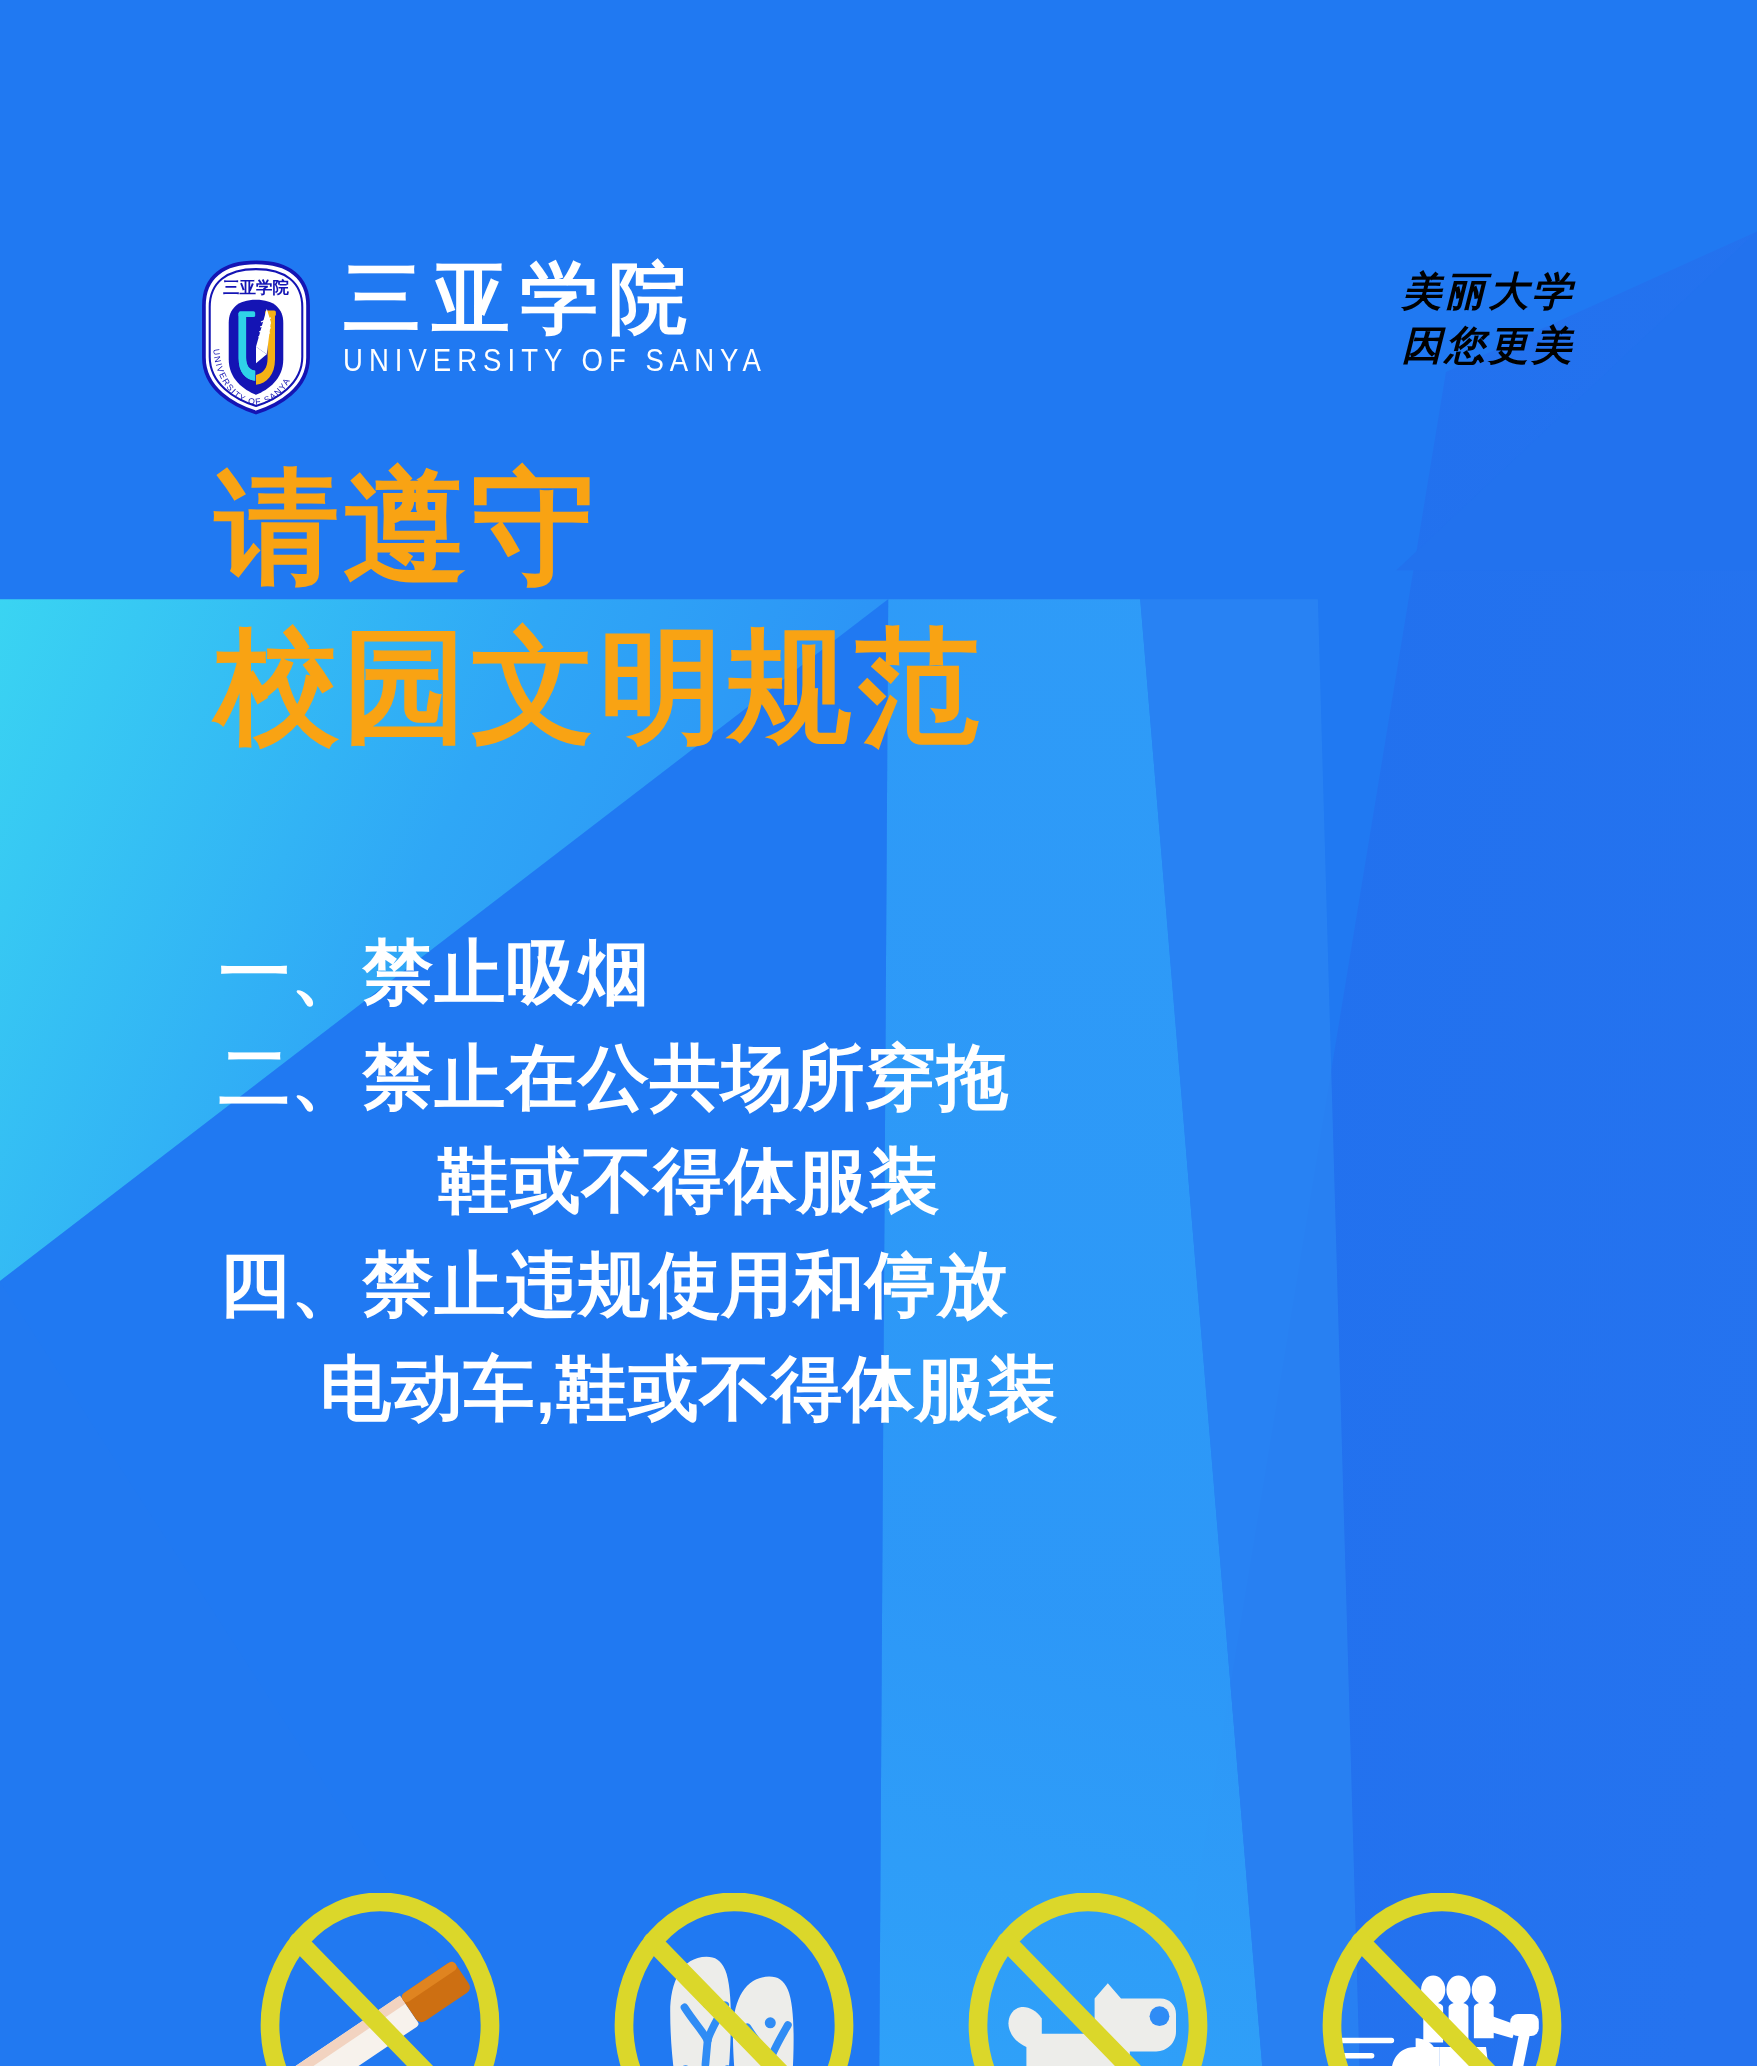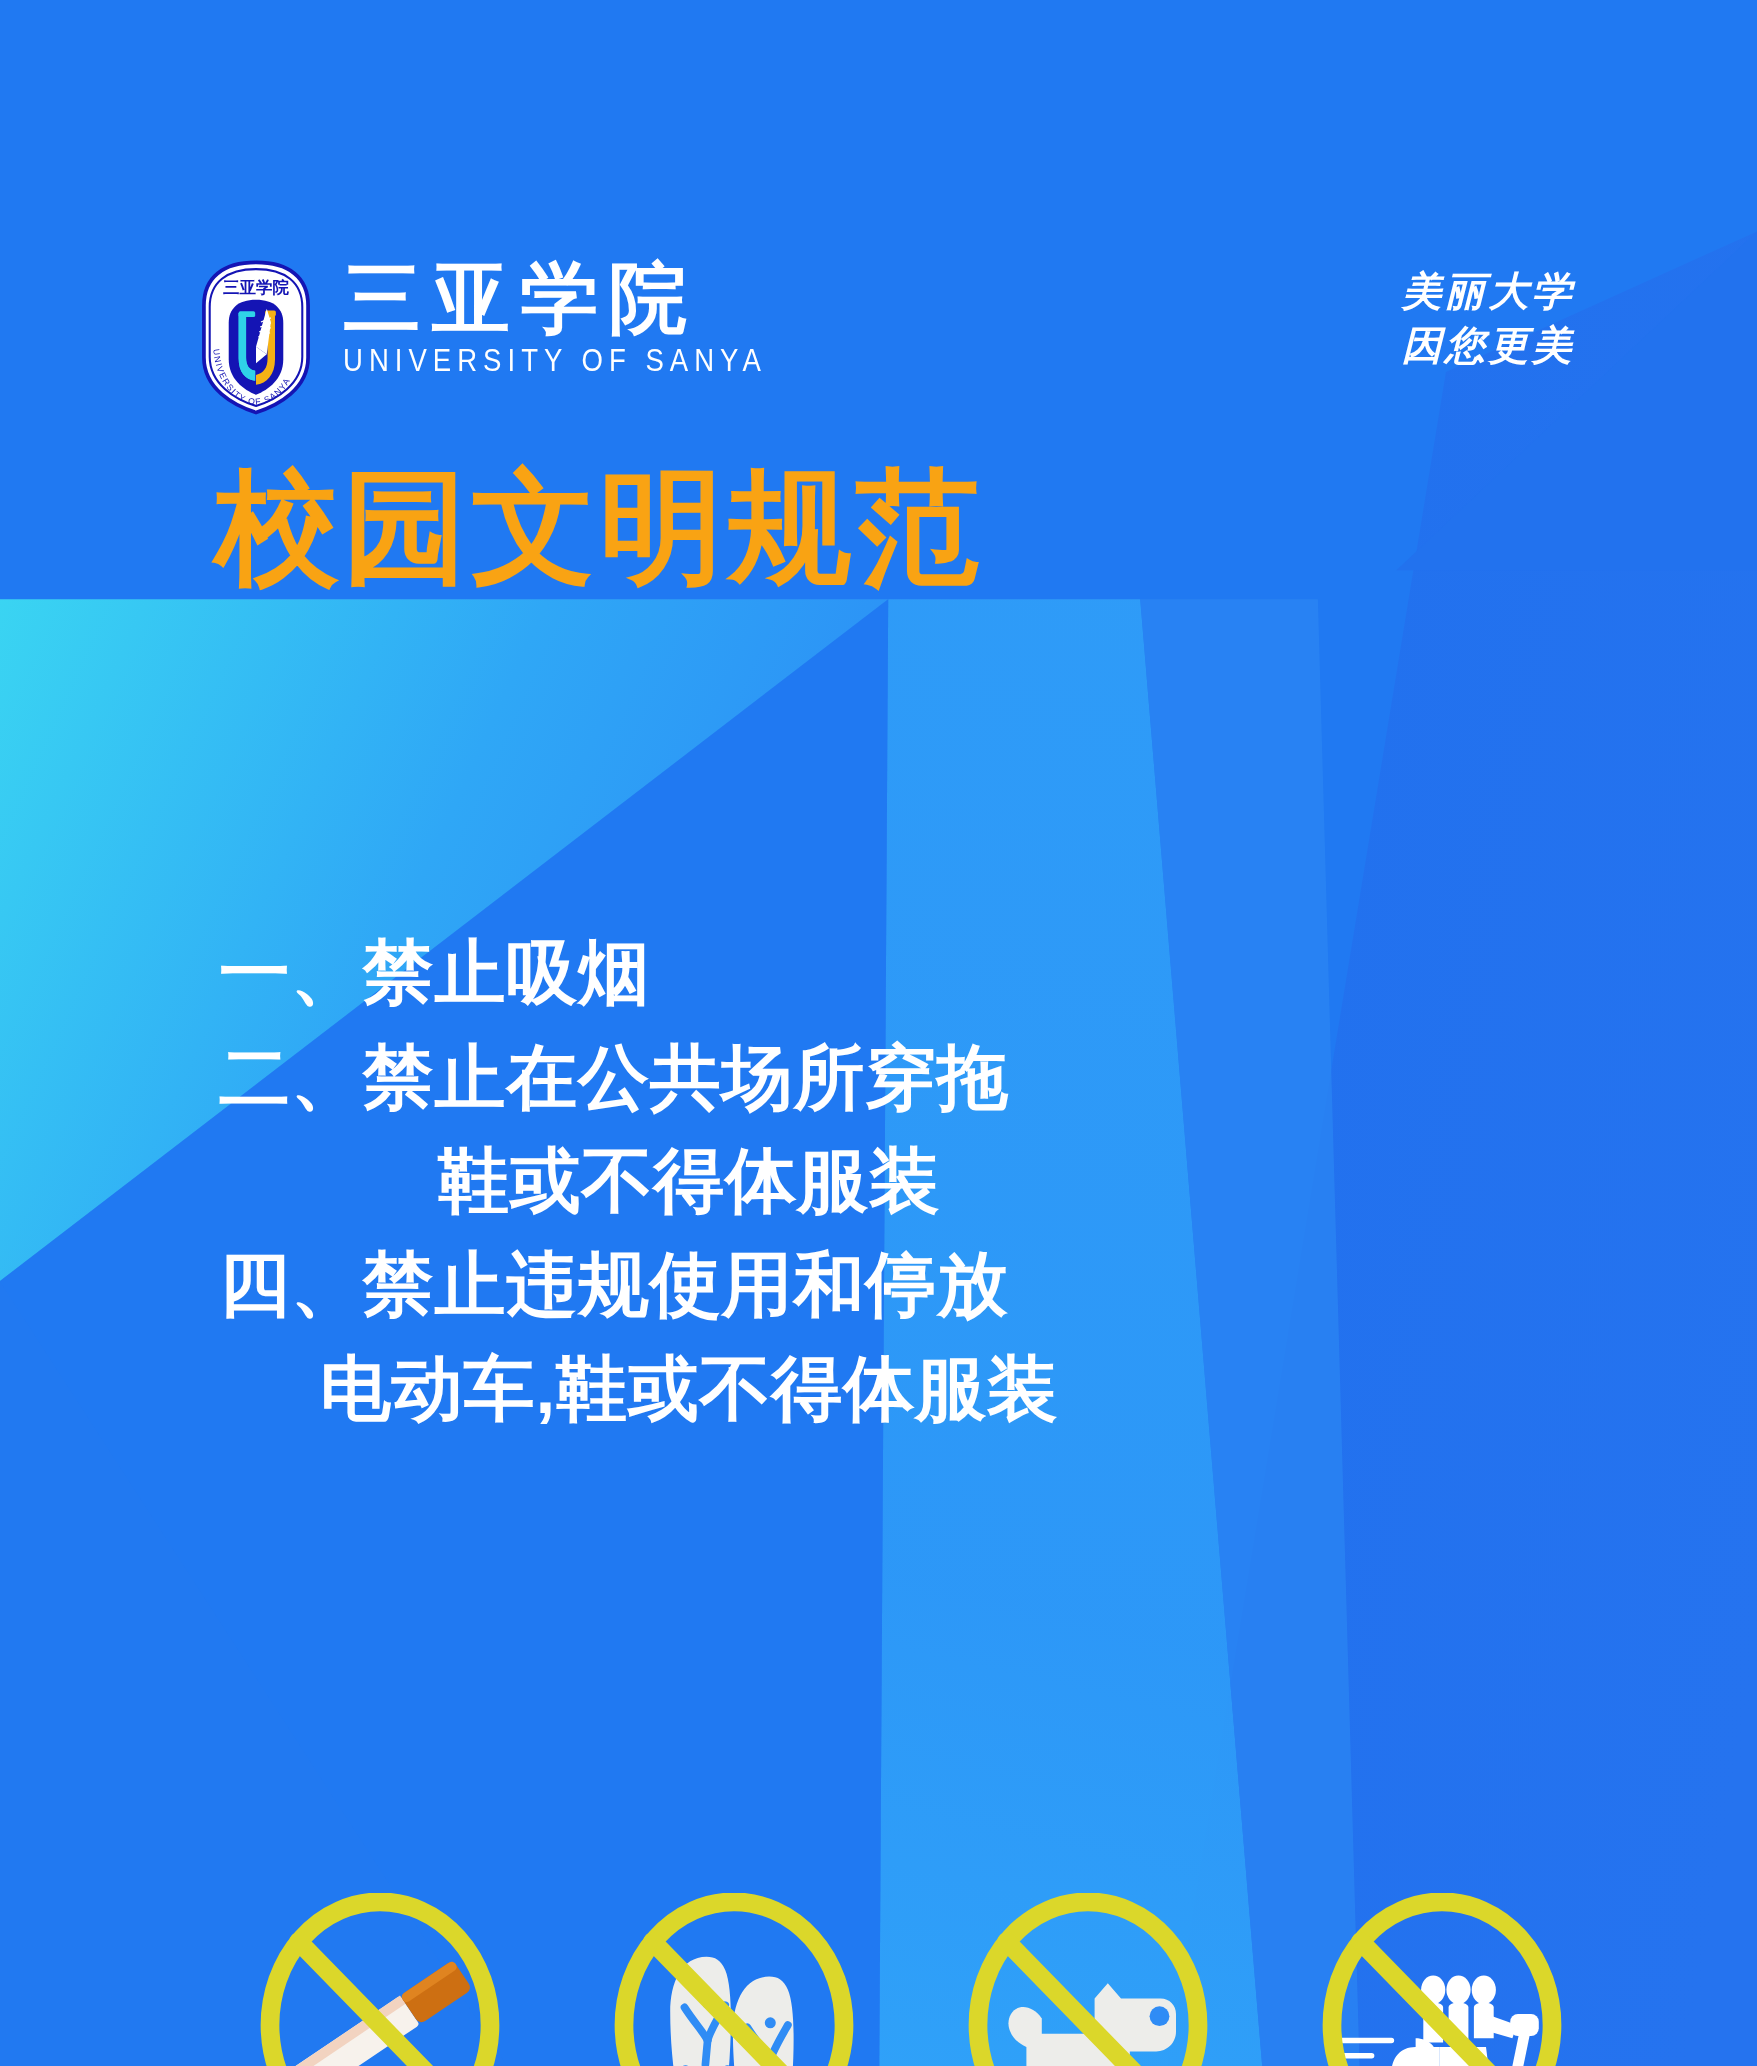--- a/index.html
+++ b/index.html
@@ -38,21 +38,21 @@
     margin-top:5.8px;
     font-size:32px;line-height:1;color:#ffffff;font-weight:400;
     letter-spacing:7px;
     transform:scaleX(0.86);transform-origin:left center;
     white-space:nowrap;
   }
 
   .slogan{
     position:absolute;right:182px;top:140px;
     text-align:right;
-    color:#ffffff;
+    color:#000000;
     font-weight:700;
     font-size:40px;
     line-height:1.36;
     letter-spacing:3.3px;
     white-space:nowrap;
     font-style:italic;
   }
   .slogan span{display:block;}
 
   
@@ -167,20 +167,21 @@
       <div class="univ-en">UNIVERSITY OF SANYA</div>
     </div>
 
     <div class="slogan">
       <span>美丽大学</span>
       <span>因您更美</span>
     </div>
   </div>
 
   <div class="headline">
+    <span>请遵守</span>
     <span>校园文明规范</span>
   </div>
 
   <div class="rules">
 
     <div class="rule">
       <span class="rule-line">一、禁止吸烟</span>
     </div>
 
     <div class="rule">

